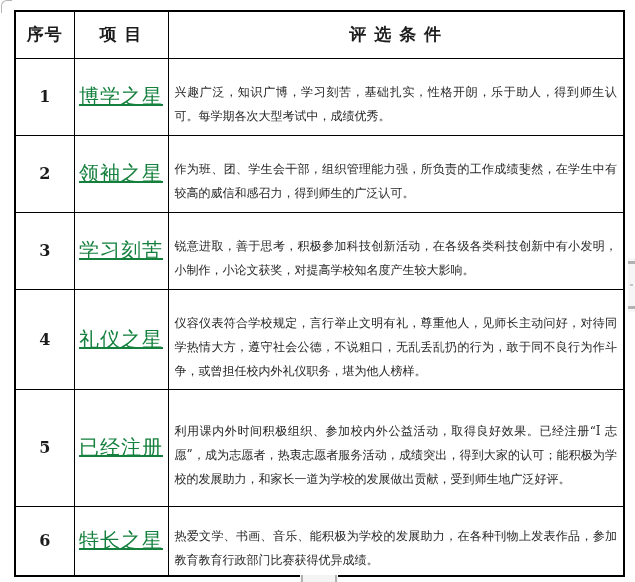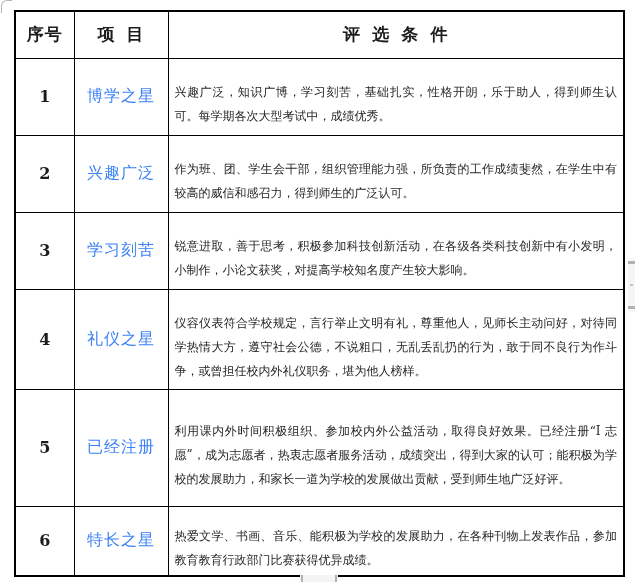--- a/index.html
+++ b/index.html
@@ -15,36 +15,36 @@
   }
   .star-table td,.star-table th{
     border:1.5px solid #000;
     overflow:hidden;
     vertical-align:middle;
     background:#ffffff;
   }
   col.c-num{width:59px;}
   col.c-project{width:94px;}
   col.c-criteria{width:456px;}
-  tr.h-head{height:47px;font-family:Liberation Mono, monospace;}
+  tr.h-head{height:47px;}
   tr.h-r1{height:77px;}
   tr.h-r2{height:77px;}
   tr.h-r3{height:77px;}
   tr.h-r4{height:100px;}
   tr.h-r5{height:117px;}
   tr.h-r6{height:70px;}
   th{
     font-size:17px;font-weight:bold;text-align:center;
     letter-spacing:1px;color:#1c1c1c;
   }
   td.num-cell{
     font-size:16px;font-weight:bold;text-align:center;color:#1c1c1c;
   }
   td.project-cell{
-    font-size:16px;text-align:center;color:#3b82f6;letter-spacing:1px;
+    font-size:20px;text-align:center;color:#15803d;letter-spacing:1px;text-decoration:underline;
   }
   td.criteria-cell{
     font-size:12px;text-align:justify;text-align-last:left;
     line-height:24px;padding:17px 6px 2px 6px;color:#262626;
     word-break:break-all;
   }
   
   .corner-fragment{
     position:absolute;left:1px;top:0;width:11px;height:13px;
     border-left:1.5px solid #b4b4b4;border-top:1.5px solid #b4b4b4;
@@ -94,21 +94,21 @@
     <th>项 目</th>
     <th>评 选 条 件</th>
   </tr>
   <tr class="h-r1">
     <td class="num-cell">1</td>
     <td class="project-cell">博学之星</td>
     <td class="criteria-cell">兴趣广泛，知识广博，学习刻苦，基础扎实，性格开朗，乐于助人，得到师生认可。每学期各次大型考试中，成绩优秀。</td>
   </tr>
   <tr class="h-r2">
     <td class="num-cell">2</td>
-    <td class="project-cell">兴趣广泛</td>
+    <td class="project-cell">领袖之星</td>
     <td class="criteria-cell">作为班、团、学生会干部，组织管理能力强，所负责的工作成绩斐然，在学生中有较高的威信和感召力，得到师生的广泛认可。</td>
   </tr>
   <tr class="h-r3">
     <td class="num-cell">3</td>
     <td class="project-cell">学习刻苦</td>
     <td class="criteria-cell">锐意进取，善于思考，积极参加科技创新活动，在各级各类科技创新中有小发明，小制作，小论文获奖，对提高学校知名度产生较大影响。</td>
   </tr>
   <tr class="h-r4">
     <td class="num-cell">4</td>
     <td class="project-cell">礼仪之星</td>

